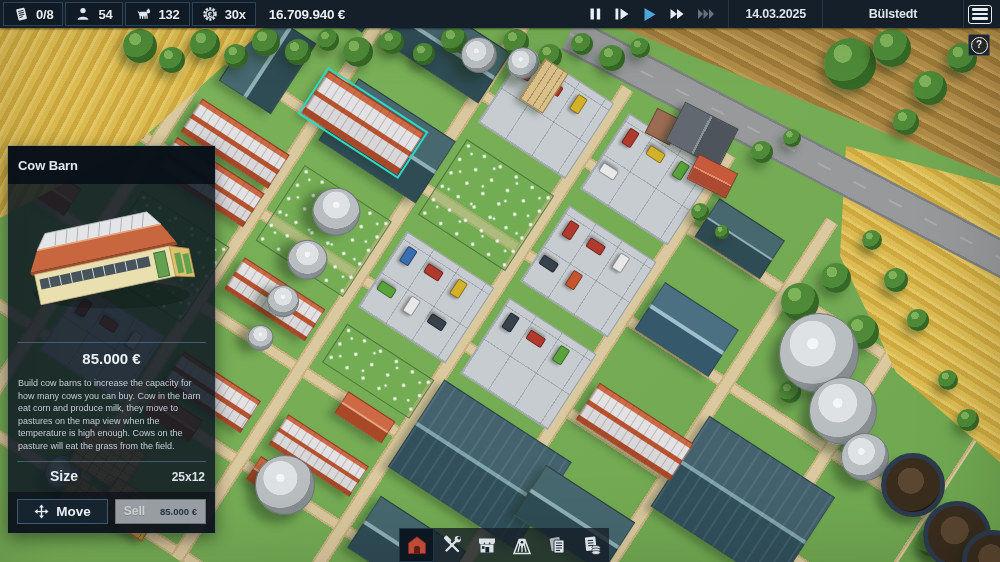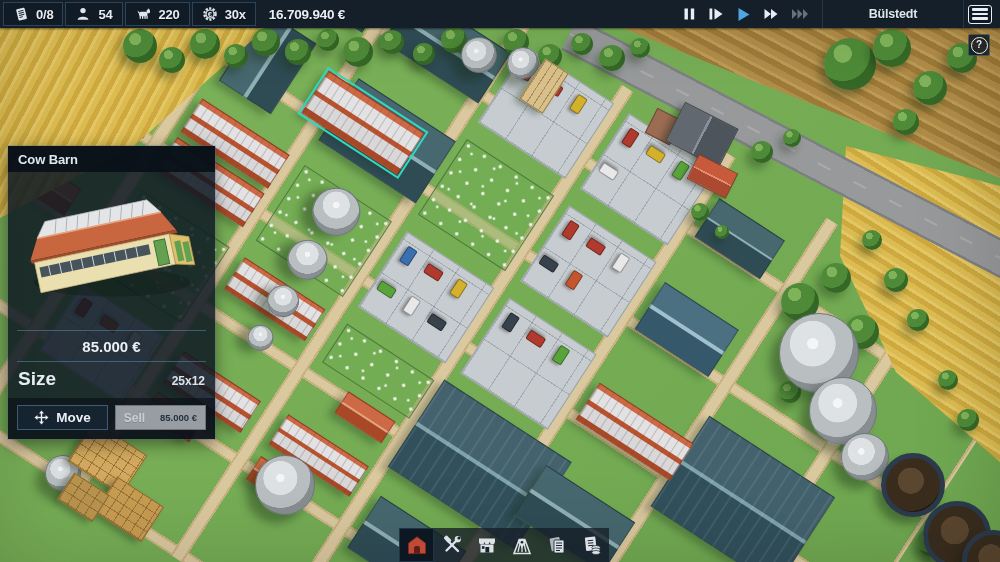--- a/index.html
+++ b/index.html
@@ -88,28 +88,28 @@
     font-size:12.5px;font-weight:bold;letter-spacing:-.2px;color:#dde5ec;text-shadow:0 1px 1px rgba(0,0,0,.5);}
   .tb-sec.loc{min-width:108px;justify-content:center;}
   .menu-btn{height:100%;display:flex;align-items:center;padding:0 8px 0 4px;background:none;border:none;cursor:pointer;border-left:1px solid #273645;}
   .menu-icon{width:24px;height:19px;border:1.5px solid #e8eef3;border-radius:3px;background:#101b26;
     display:flex;flex-direction:column;justify-content:space-between;padding:2.5px 3px;box-sizing:border-box;}
   .menu-icon i{display:block;height:2.6px;background:#e8eef3;border-radius:1px;}
 
   
   .panel{position:absolute;left:8px;top:146px;width:207px;z-index:20;color:#dfe8f0;
     background:rgba(14,24,35,.86);box-shadow:0 0 0 1px rgba(80,120,155,.28),0 5px 16px rgba(0,0,0,.45);}
-  .panel-head{height:26px;display:flex;align-items:center;padding:0 10px;background:rgba(8,15,23,.9);
+  .panel-head{height:26px;display:flex;align-items:center;padding:6px 10px;background:rgba(8,15,23,.9);
     font-size:13px;font-weight:bold;letter-spacing:-.1px;}
   .panel-img{height:158px;display:flex;align-items:center;justify-content:center;}
   .divider{border-top:1px solid rgba(92,134,172,.55);margin:0 9px;}
   .price{text-align:center;font-size:15px;font-weight:bold;padding:7px 0 6px;color:#eaf0f5;}
   .desc{font-size:9px;line-height:1.4;color:#c3cdd6;padding:4px 10px 8px;}
   .size-row{display:flex;align-items:baseline;justify-content:space-between;padding:6px 10px 8px;}
-  .size-label{font-size:19px;font-weight:bold;color:#e6edf3;}
+  .size-label{font-size:14px;font-weight:bold;color:#e6edf3;margin-left:32px;}
   .size-val{font-size:12px;font-weight:bold;color:#dbe3ea;}
   .panel-foot{display:flex;gap:7px;padding:7px 9px 9px;background:rgba(8,14,22,.6);}
   .btn-move{flex:1.05;height:25px;display:flex;align-items:center;justify-content:center;gap:7px;
     background:#16242f;border:1px solid #3d5a77;color:#e9eff4;font-size:13.5px;font-weight:bold;cursor:pointer;
     font-family:"Liberation Sans",sans-serif;}
   .btn-sell{flex:1;height:25px;display:flex;align-items:center;justify-content:space-between;padding:6px 8px;
     background:#979da2;border:1px solid #6f757a;cursor:pointer;font-family:"Liberation Sans",sans-serif;}
   .btn-sell .lbl{font-size:12px;font-weight:bold;color:#c9ced3;text-shadow:0 1px 0 rgba(0,0,0,.15);}
   .btn-sell .val{font-size:9.5px;font-weight:bold;color:#24323e;}
 
@@ -286,21 +286,21 @@
       <svg width="17" height="16" viewBox="0 0 17 16">
         <rect x="4" y="5.8" width="8.4" height="4.4" rx="1.8" fill="#dfe6ec"></rect>
         <rect x="11.6" y="3.6" width="3.4" height="3.6" rx="1.2" fill="#dfe6ec"></rect>
         <rect x="4.6" y="9.4" width="1.3" height="3.4" fill="#dfe6ec"></rect>
         <rect x="7.0" y="9.4" width="1.3" height="3.4" fill="#dfe6ec"></rect>
         <rect x="9.4" y="9.4" width="1.3" height="3.4" fill="#dfe6ec"></rect>
         <rect x="11.4" y="9.4" width="1.3" height="3.4" fill="#dfe6ec"></rect>
         <path d="M4.6,6.4 L2.6,4.6 L3.4,7.6 Z" fill="#dfe6ec"></path>
         <rect x="13.2" y="2.6" width="1" height="1.6" fill="#dfe6ec"></rect>
       </svg>
-      <span class="stat-val">220</span>
+      <span class="stat-val">132</span>
     </div>
     <div class="stat-box">
       <svg width="16" height="16" viewBox="0 0 16 16">
         <circle cx="8" cy="8" r="5.6" fill="none" stroke="#dfe6ec" stroke-width="2.4" stroke-dasharray="2.2 1.35"></circle>
         <circle cx="8" cy="8" r="4" fill="#111b25" stroke="#dfe6ec" stroke-width="1.2"></circle>
         <text x="8" y="10.8" font-size="8" font-weight="bold" text-anchor="middle" fill="#dfe6ec" font-family="Liberation Sans,sans-serif">€</text>
       </svg>
       <span class="stat-val">30x</span>
     </div>
     <div class="money">16.709.940 €</div>
@@ -332,20 +332,23 @@
       </button>
       <button class="pb-btn">
         <svg width="19" height="14" viewBox="0 0 19 14">
           <polygon points="1,2 6,7 1,12" fill="#667080"></polygon>
             <polygon points="6.5,2 11.5,7 6.5,12" fill="#667080"></polygon>
             <polygon points="12,2 17,7 12,12" fill="#667080"></polygon>
         </svg>
       </button>
     </div>
 
+    <div class="tb-sec">
+      <span>14.03.2025</span>
+    </div>
     <div class="tb-sec loc">
       <span>Bülstedt</span>
     </div>
     <button class="menu-btn">
       <span class="menu-icon">
           <i></i>
           <i></i>
           <i></i>
         </span>
     </button>
@@ -371,20 +374,21 @@
           </g>
           <rect x="146" y="59" width="12" height="27" fill="#63a04f" stroke="#3f7032" stroke-width="1"></rect>
           <polygon points="164,55 184,62 184,93 164,88" fill="#dfc06c" stroke="#b5954a" stroke-width="0.8"></polygon>
           <rect x="167.5" y="64" width="6.5" height="22" fill="#63a04f"></rect>
           <rect x="176" y="66.5" width="6.5" height="22" fill="#63a04f"></rect>
         </g>
       </svg>
     </div>
     <div class="divider"></div>
     <div class="price">85.000 €</div>
+    <div class="desc">Build cow barns to increase the capacity for how many cows you can buy. Cow in the barn eat corn and produce milk, they move to pastures on the map view when the temperature is high enough. Cows on the pasture will eat the grass from the field.</div>
     <div class="divider"></div>
     <div class="size-row">
       <span class="size-label">Size</span>
       <span class="size-val">25x12</span>
     </div>
     <div class="panel-foot">
       <button class="btn-move">
         <svg width="15" height="15" viewBox="0 0 15 15">
           <g fill="#e9eff4">
             <polygon points="7.5,0.5 10,3.5 5,3.5"></polygon>

